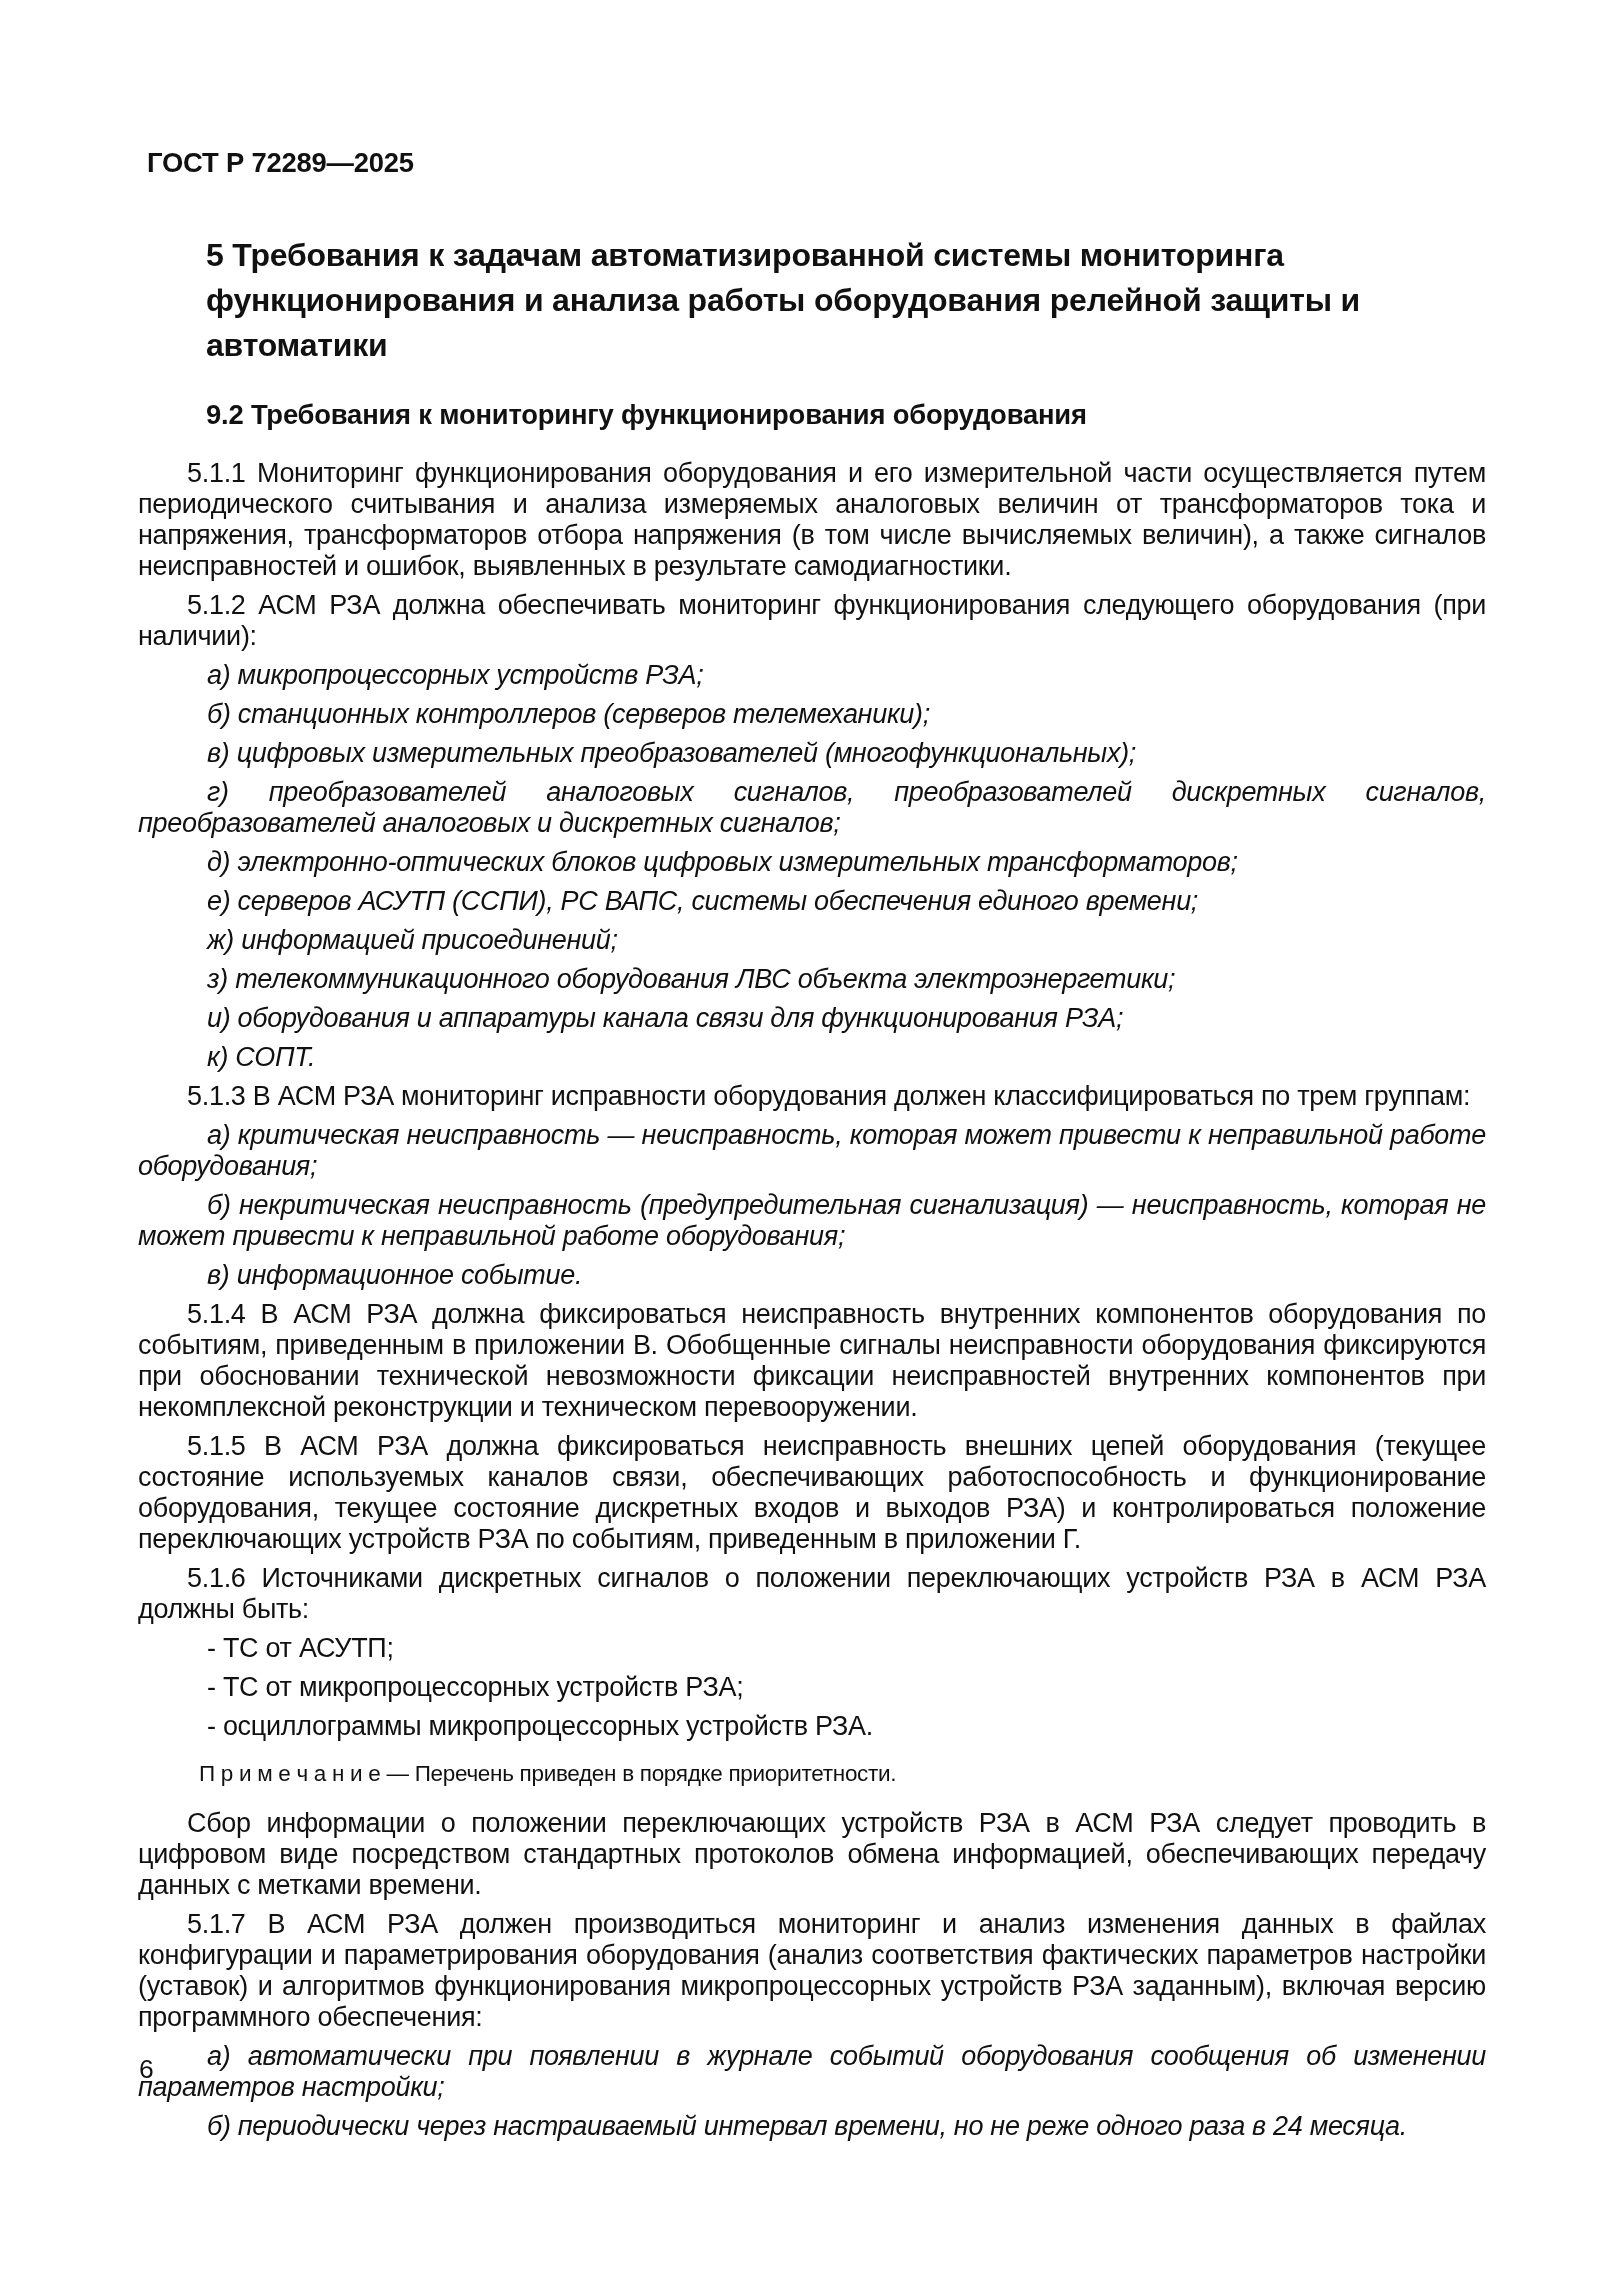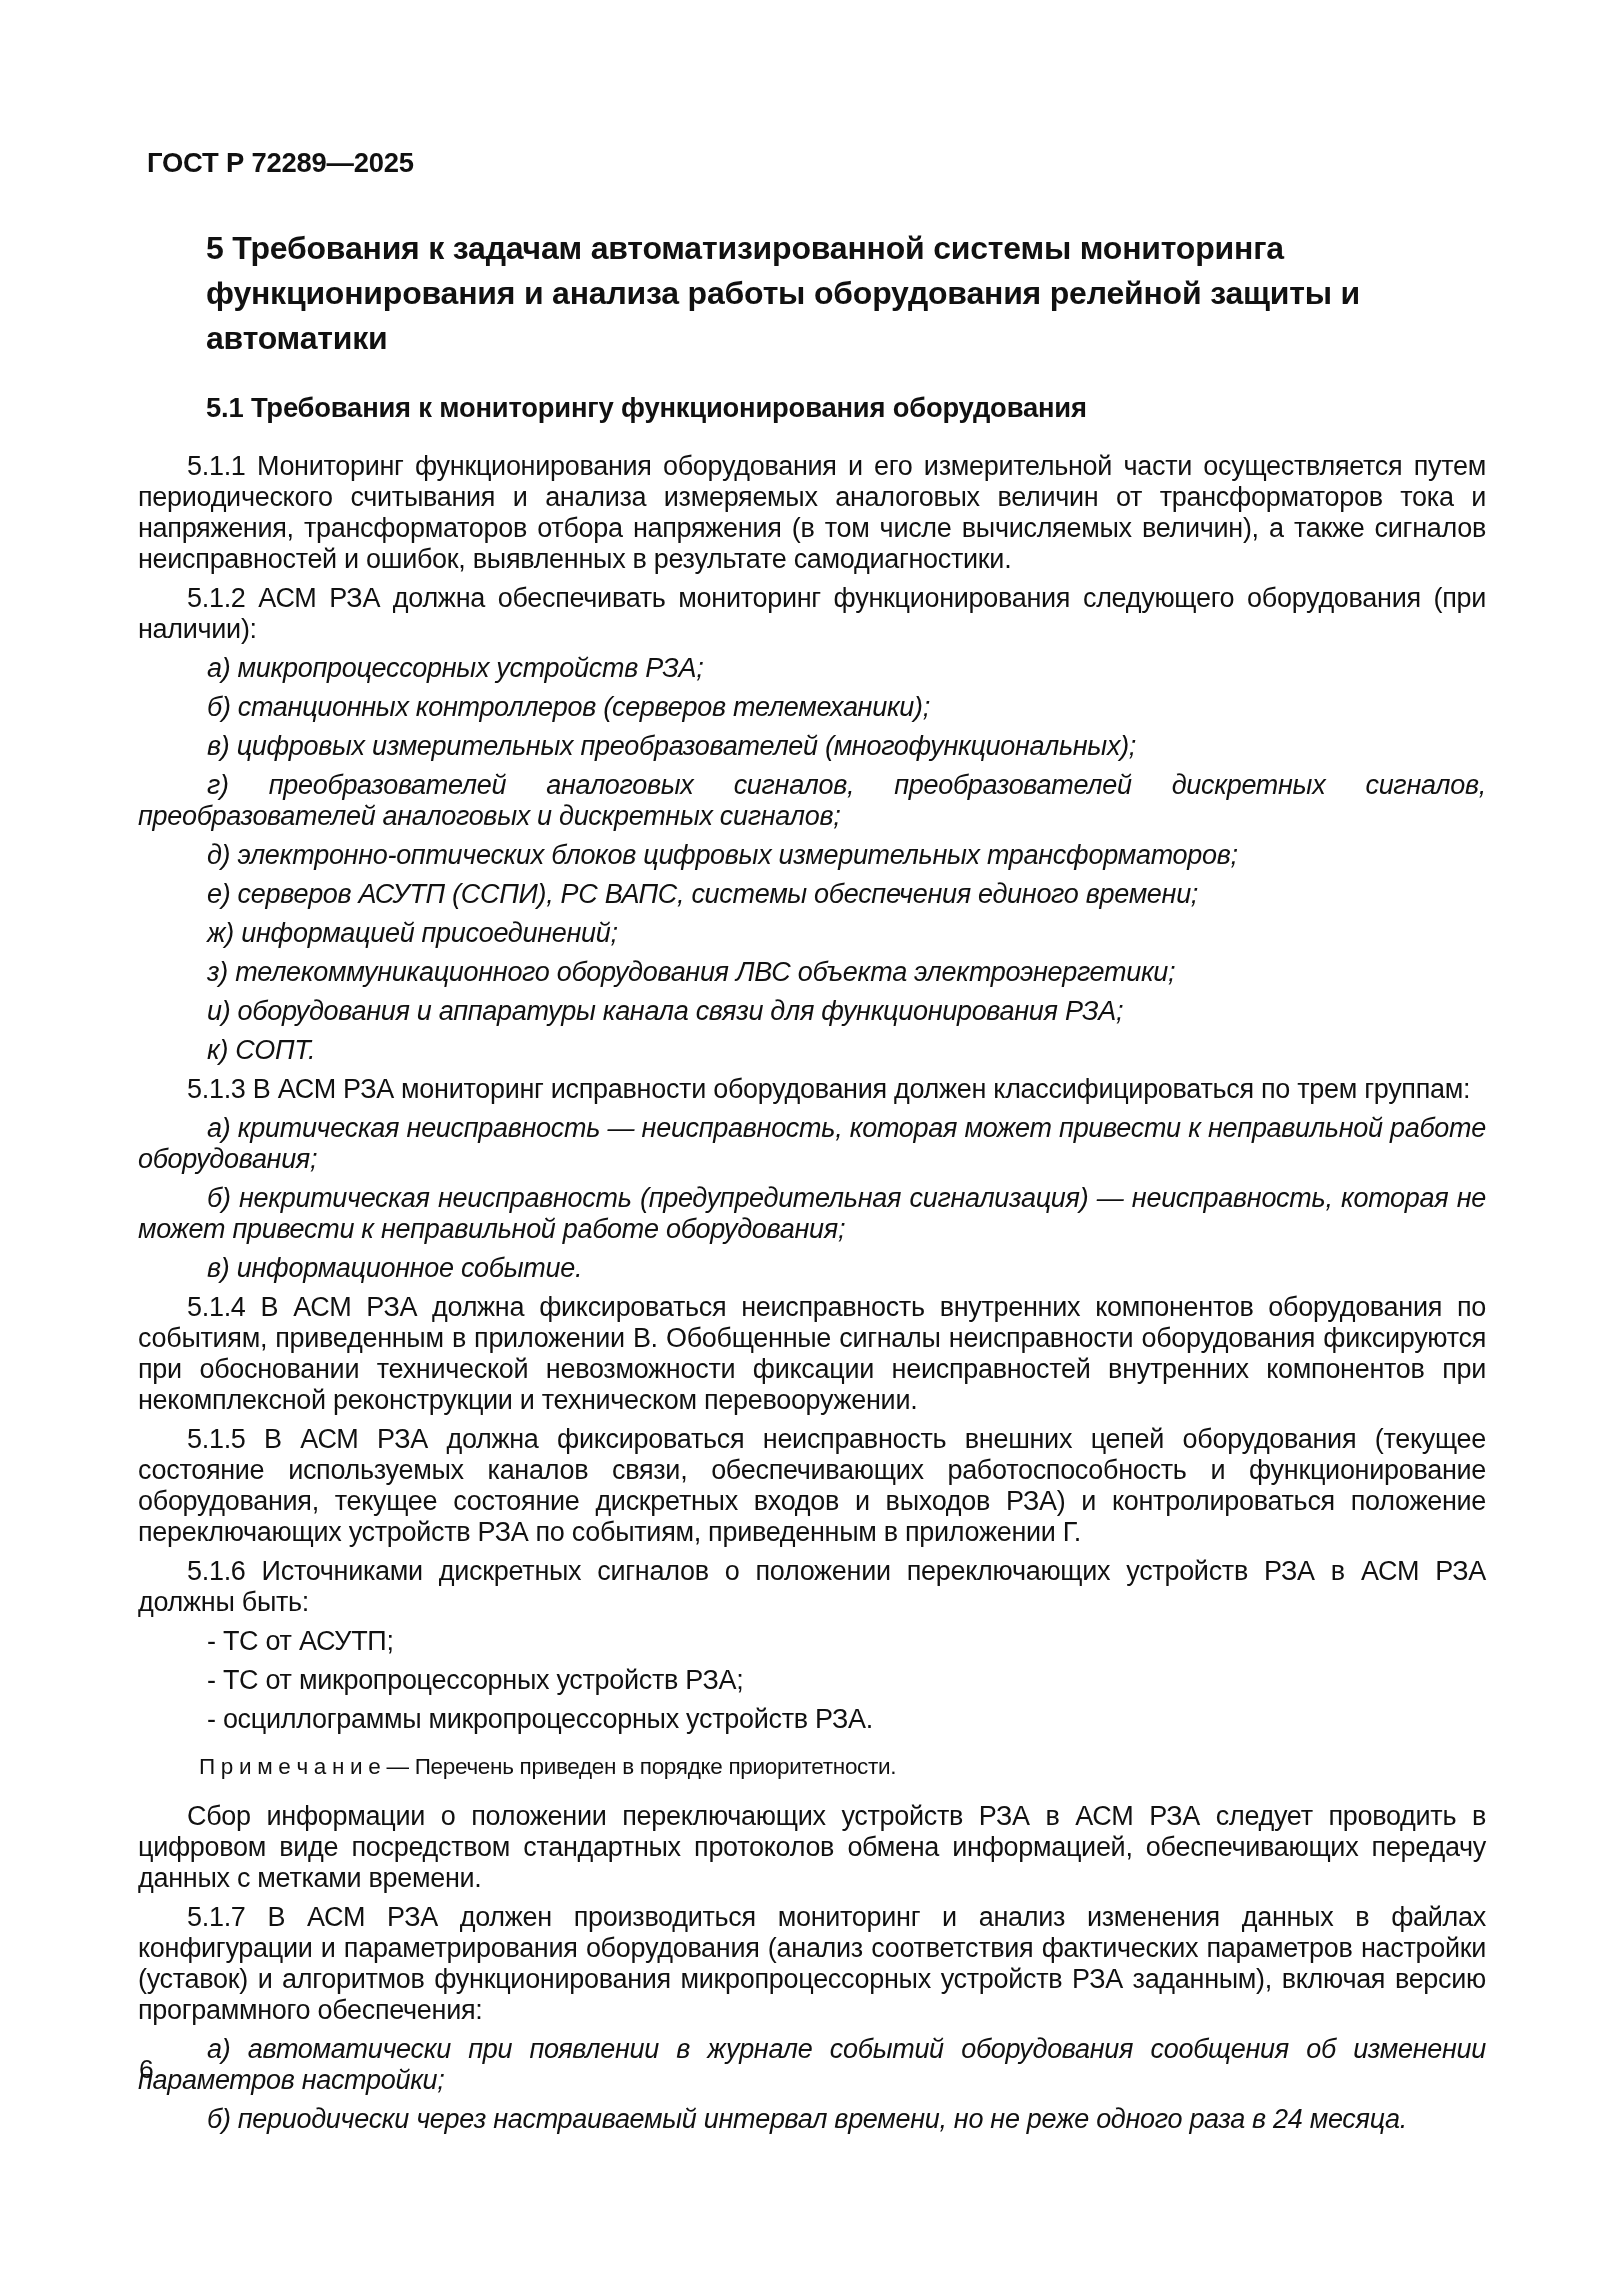--- a/index.html
+++ b/index.html
@@ -21,21 +21,21 @@
     position: absolute;
     top: 147px;
     left: 147px;
     font-size: 27.4px;
     font-weight: bold;
     letter-spacing: -0.2px;
     white-space: nowrap;
   }
   .content {
     position: absolute;
-    top: 226px;
+    top: 233px;
     left: 130px;
     width: 1364px;
   }
   .section-title {
     margin: 0 0 29px 0;
     padding-left: 76px;
     max-width: 1220px;
     font-size: 32px;
     line-height: 45px;
     font-weight: bold;
@@ -79,21 +79,21 @@
 <body>
 
 <div class="page">
 
   <div class="doc-header">ГОСТ Р 72289—2025</div>
 
   <div class="content">
 
     <h1 class="section-title">5 Требования к задачам автоматизированной системы мониторинга функционирования и анализа работы оборудования релейной защиты и автоматики</h1>
 
-    <h2 class="subsection-title">5.1 Требования к мониторингу функционирования оборудования</h2>
+    <h2 class="subsection-title">9.2 Требования к мониторингу функционирования оборудования</h2>
 
     <p class="para">5.1.1  Мониторинг функционирования оборудования и его измерительной части осуществляется путем периодического считывания и анализа измеряемых аналоговых величин от трансформаторов тока и напряжения, трансформаторов отбора напряжения (в том числе вычисляемых величин), а также сигналов неисправностей и ошибок, выявленных в результате самодиагностики.</p>
     <p class="para">5.1.2  АСМ РЗА должна обеспечивать мониторинг функционирования следующего оборудования (при наличии):</p>
     <p class="item">а)  микропроцессорных устройств РЗА;</p>
     <p class="item">б)  станционных контроллеров (серверов телемеханики);</p>
     <p class="item">в)  цифровых измерительных преобразователей (многофункциональных);</p>
     <p class="item">г)  преобразователей аналоговых сигналов, преобразователей дискретных сигналов, преобразователей аналоговых и дискретных сигналов;</p>
     <p class="item">д)  электронно-оптических блоков цифровых измерительных трансформаторов;</p>
     <p class="item">е)  серверов АСУТП (ССПИ), РС ВАПС, системы обеспечения единого времени;</p>
     <p class="item">ж)  информацией присоединений;</p>

